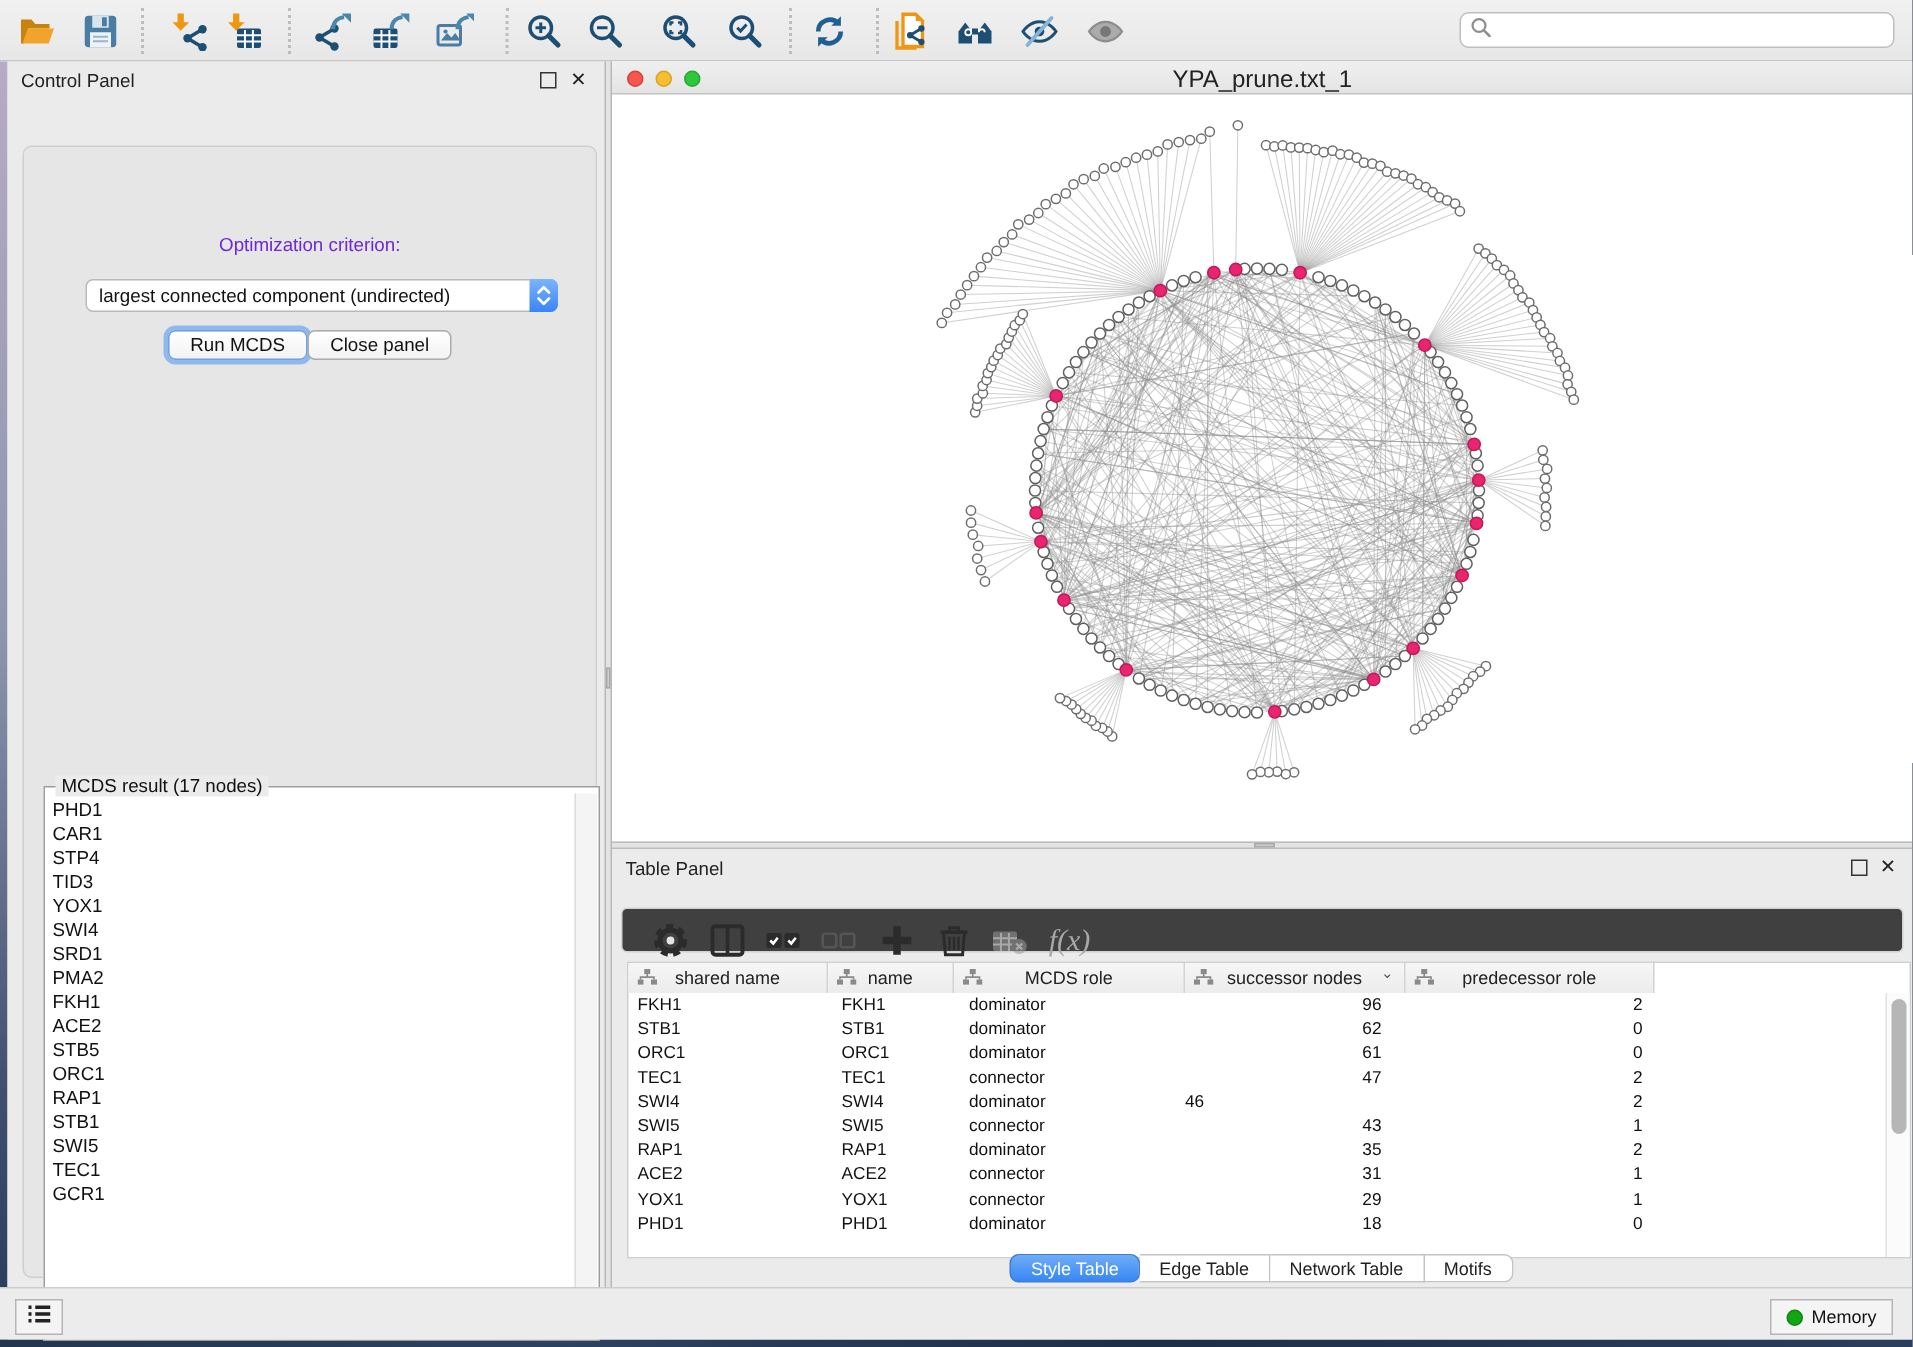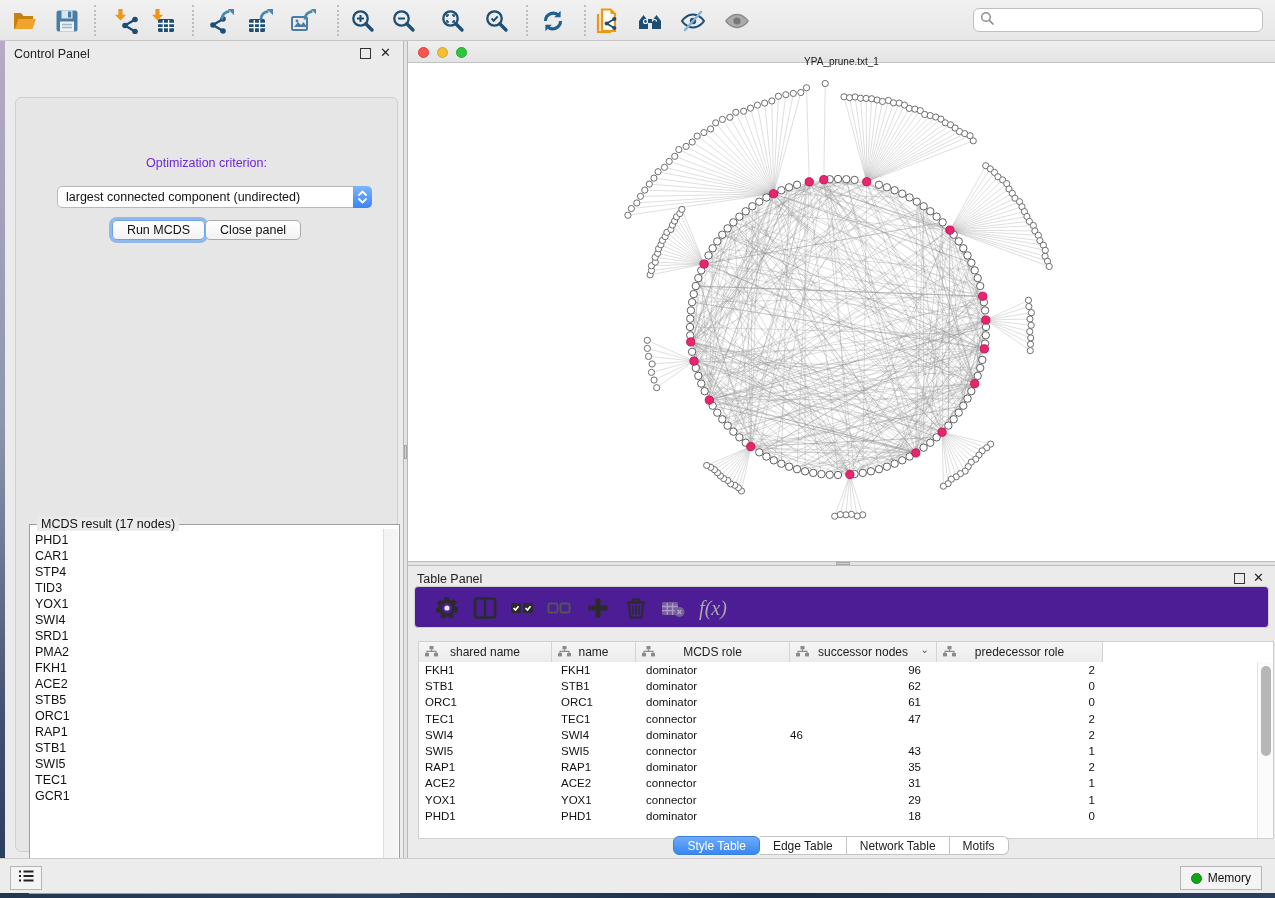--- a/index.html
+++ b/index.html
@@ -44,29 +44,29 @@
   
   #v-split{position:absolute;left:403px;top:41px;width:5px;height:817px;background:#e3e3e3;border-left:1px solid #b9b9b9;border-right:1px solid #b9b9b9;}
   #v-split .handle{position:absolute;left:0;top:404px;width:3px;height:14px;background:#cfcfcf;border:1px solid #a8a8a8;}
   
   #network-view{position:absolute;left:408px;top:41px;width:867px;height:520px;background:#fff;}
   #net-titlebar{position:absolute;left:0;top:0;width:100%;height:22px;background:linear-gradient(#efefef,#e4e4e4);border-bottom:1px solid #c2c2c2;}
   .light{position:absolute;top:5.5px;width:11px;height:11px;border-radius:50%;}
   #light-red{left:10px;background:#f6564e;border:.5px solid #d8423c;}
   #light-yellow{left:29px;background:#f5bf32;border:.5px solid #d9a327;}
   #light-green{left:48px;background:#2fc63e;border:.5px solid #27a833;}
-  #net-title{position:absolute;top:4px;width:100%;text-align:center;font-size:10px;color:#222;margin-top:11px;}
+  #net-title{position:absolute;top:4px;width:100%;text-align:center;font-size:16px;color:#222;}
   #graph{position:absolute;left:0;top:22px;}
   
   #h-split{position:absolute;left:408px;top:561px;width:867px;height:5px;background:#e3e3e3;border-top:1px solid #bdbdbd;border-bottom:1px solid #bdbdbd;}
   #h-split .handle{position:absolute;left:428px;top:0;width:14px;height:3px;background:#cfcfcf;border:1px solid #a8a8a8;}
   
   #table-panel{position:absolute;left:408px;top:566px;width:867px;height:292px;background:#ebebeb;}
   #tp-float{right:30px;} #tp-close{right:11px;}
-  #tp-toolbar{position:absolute;left:6px;top:20px;width:855px;height:42px;background:#4c1d95;border:1px solid #d2d2d2;border-radius:4px;}
+  #tp-toolbar{position:absolute;left:6px;top:39px;width:855px;height:30px;background:#404040;border:1px solid #d2d2d2;border-radius:4px;}
   .tp-icon{position:absolute;top:7px;width:30px;height:28px;display:flex;align-items:center;justify-content:center;}
   #tp-table{position:absolute;left:10px;top:75px;width:856px;height:198px;background:#fff;border:1px solid #cfcfcf;}
   #tp-header{position:absolute;left:0;top:0;height:20px;display:flex;background:linear-gradient(#f6f6f6,#ececec);}
   .th{position:relative;height:20px;border-right:1px solid #d4d4d4;display:flex;align-items:center;justify-content:center;font-size:12px;color:#222;}
   .th .h-icon{position:absolute;left:6px;top:4px;}
   .th .sort{position:absolute;right:7px;top:2px;color:#555;font-size:10px;}
   #tp-rows{position:absolute;left:0;top:20px;width:839px;}
   .tr{display:flex;height:16.2px;align-items:center;}
   .td{font-size:11.5px;color:#111;white-space:nowrap;}
   #tp-scroll{position:absolute;right:0;top:20px;bottom:0;width:16px;background:#fbfbfb;border-left:1px solid #e2e2e2;}

